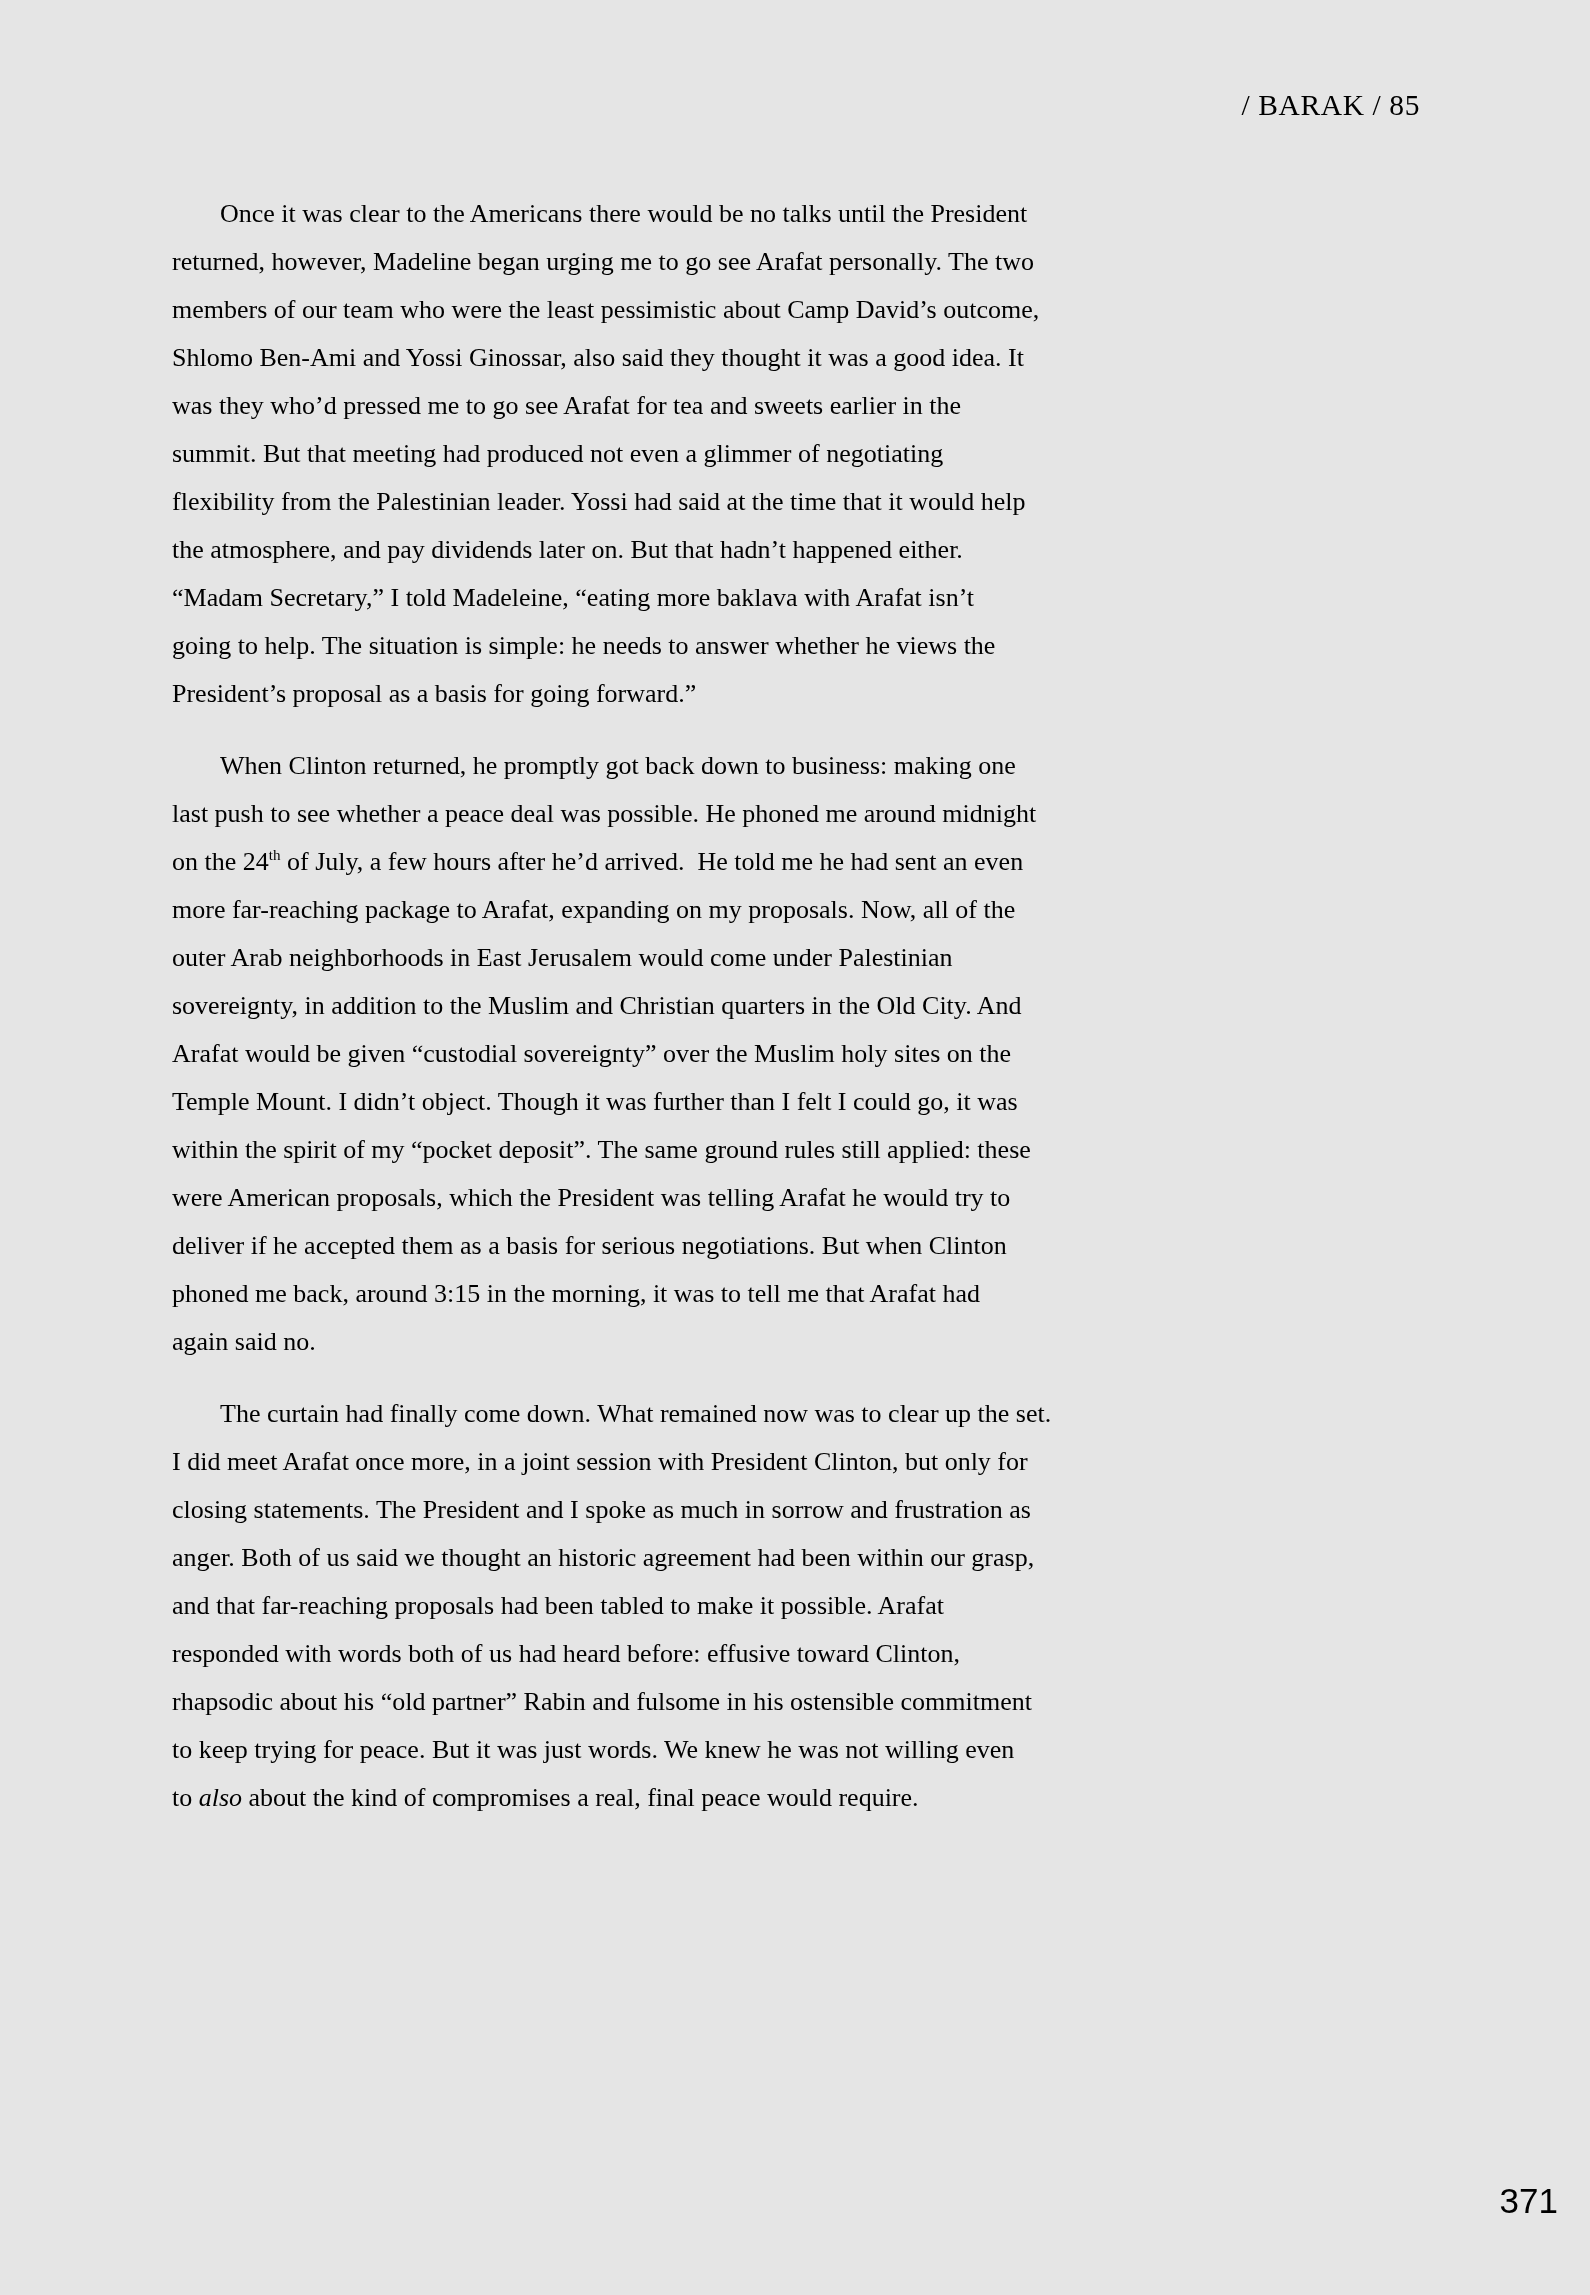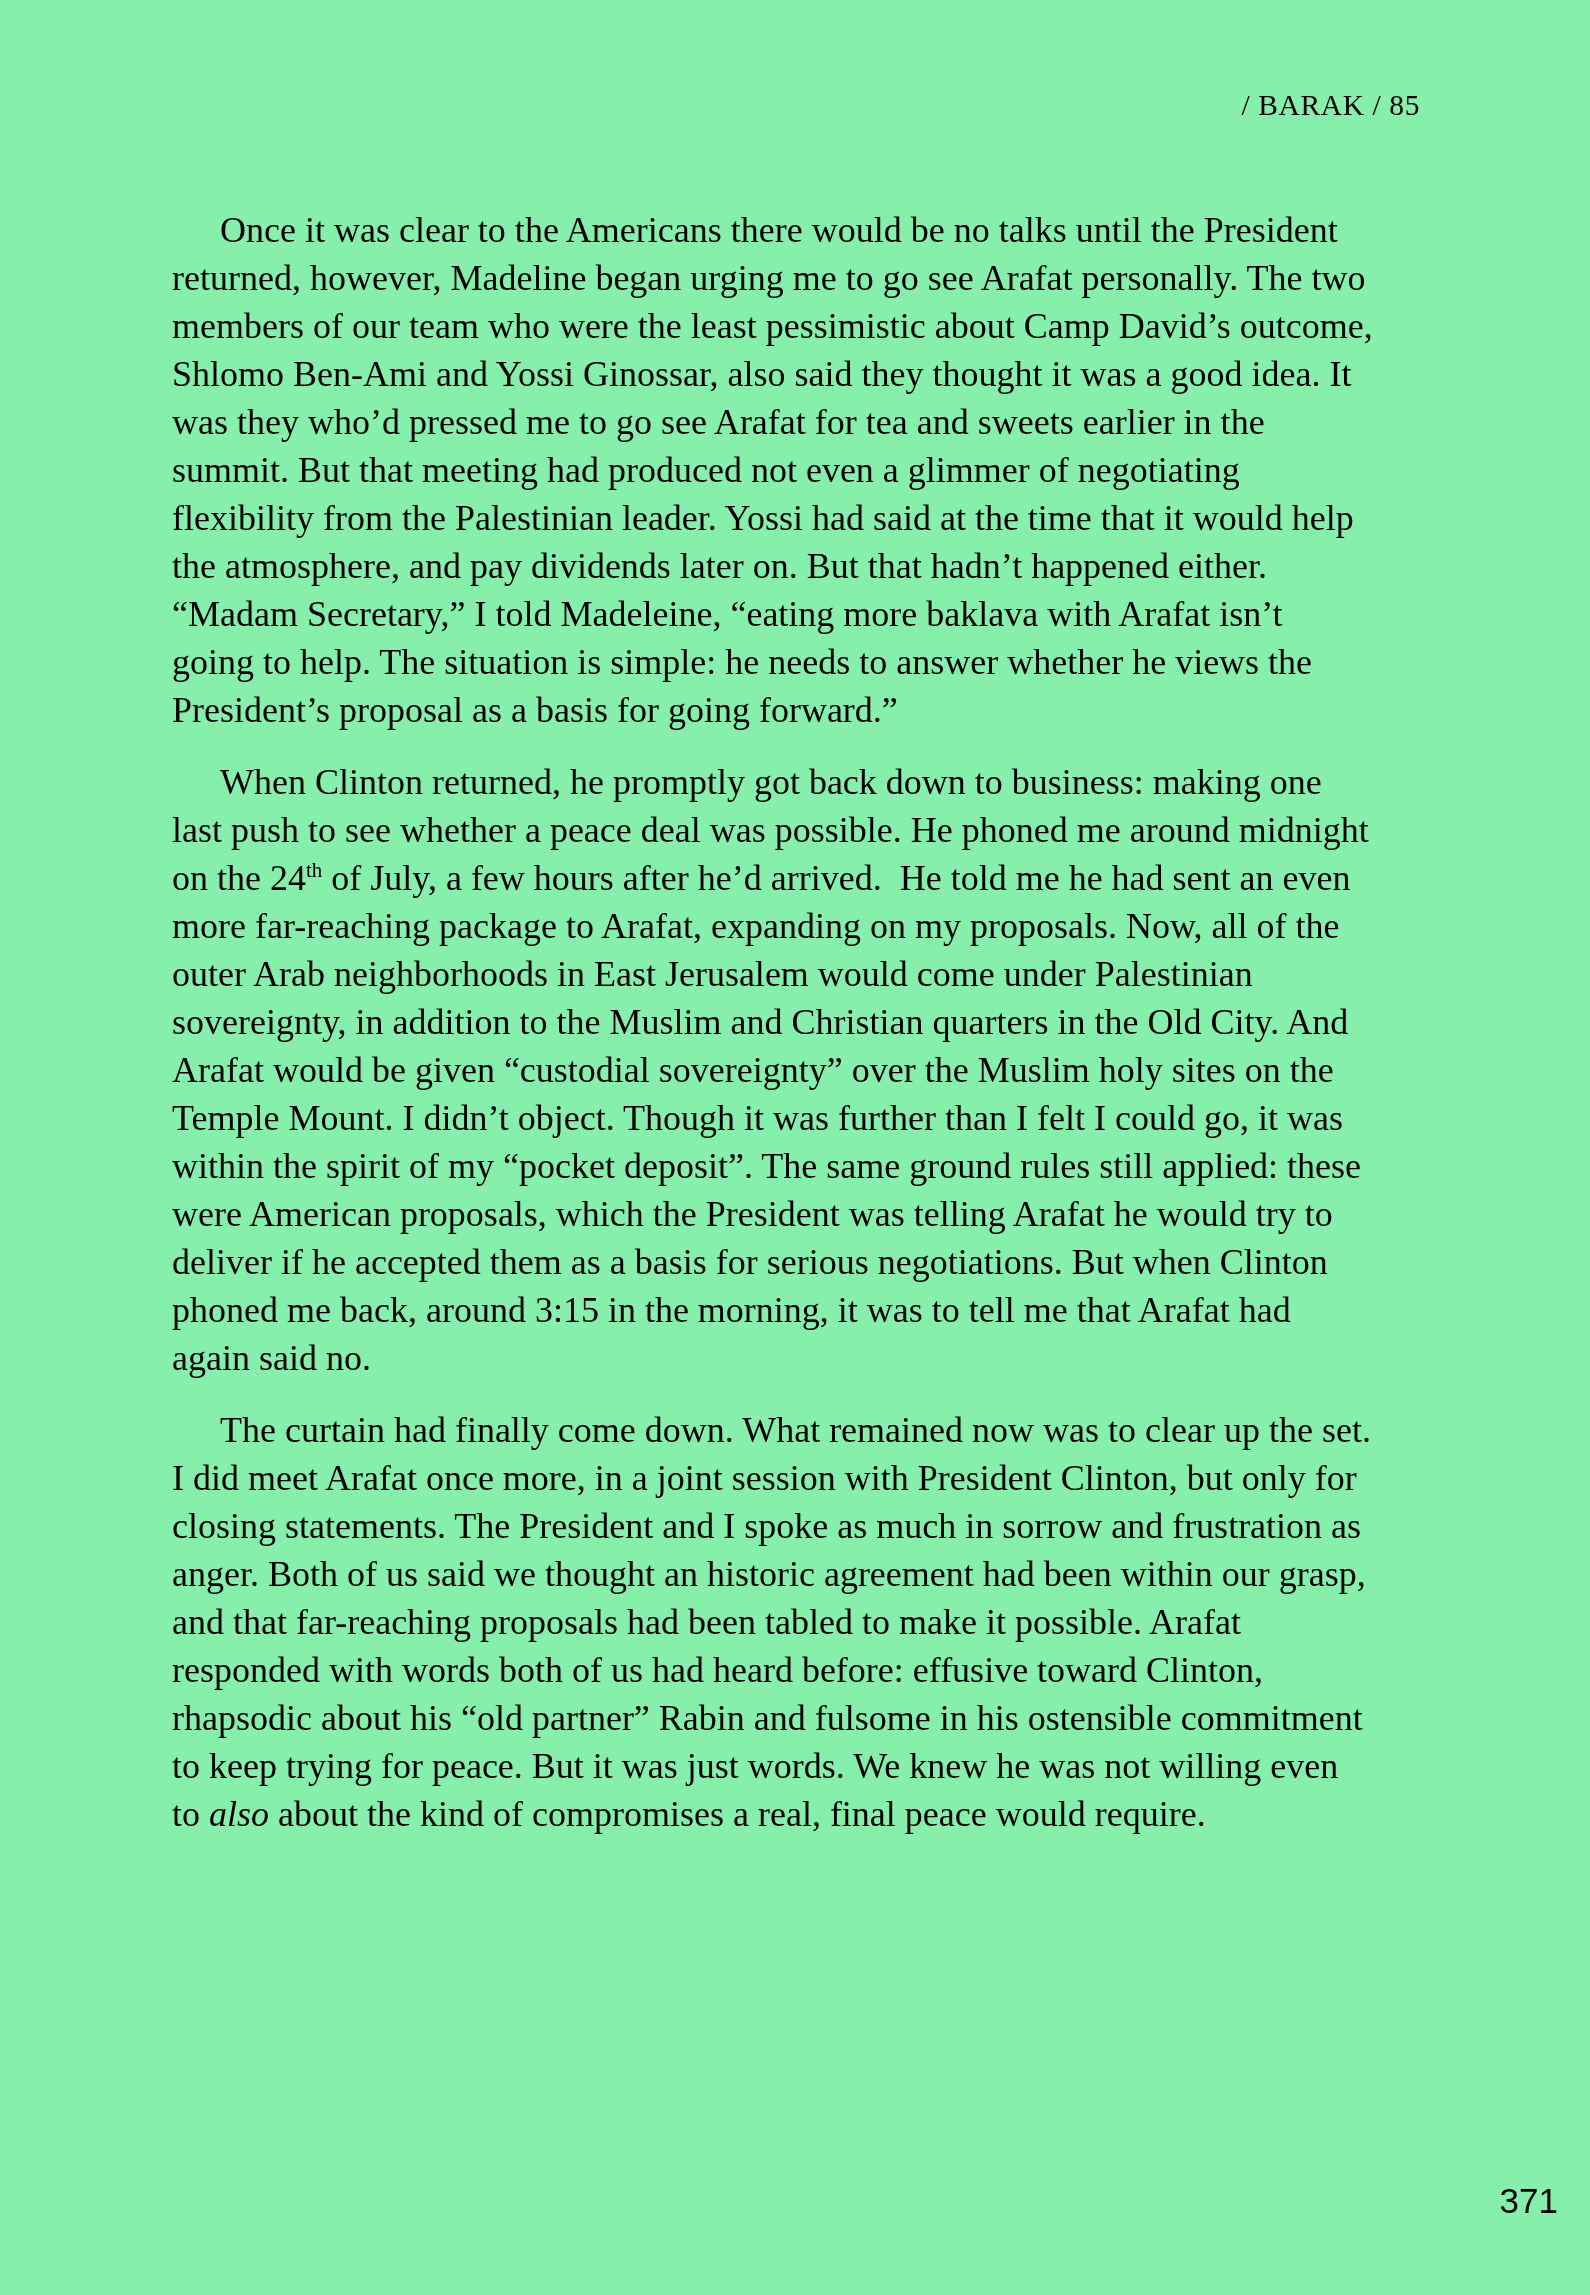--- a/index.html
+++ b/index.html
@@ -4,21 +4,21 @@
 <style>
   html, body {
     margin: 0;
     padding: 0;
     background: #ffffff;
   }
   .sheet {
     position: relative;
     width: 1591px;
     height: 2295px;
-    background: #86efac;
+    background: #e5e5e5;
     color: #000000;
     font-family: "Liberation Serif", serif;
     overflow: hidden;
   }
   .page-header {
     position: absolute;
     top: 89px;
     left: 0;
     right: 171px;
     text-align: right;
@@ -26,22 +26,22 @@
     letter-spacing: 0.6px;
     white-space: pre;
   }
   .doc-body {
     position: absolute;
     top: 190px;
     left: 172px;
     width: 1322px;
   }
   .para {
-    margin: 16px 0 24px 0;
-    font-size: 36px;
+    margin: 0 0 24px 0;
+    font-size: 26px;
     line-height: 48px;
     white-space: pre-wrap;
     text-indent: 48px;
     letter-spacing: 0px;
   }
   .para sup {
     font-size: 0.58em;
     line-height: 0;
     vertical-align: super;
   }

